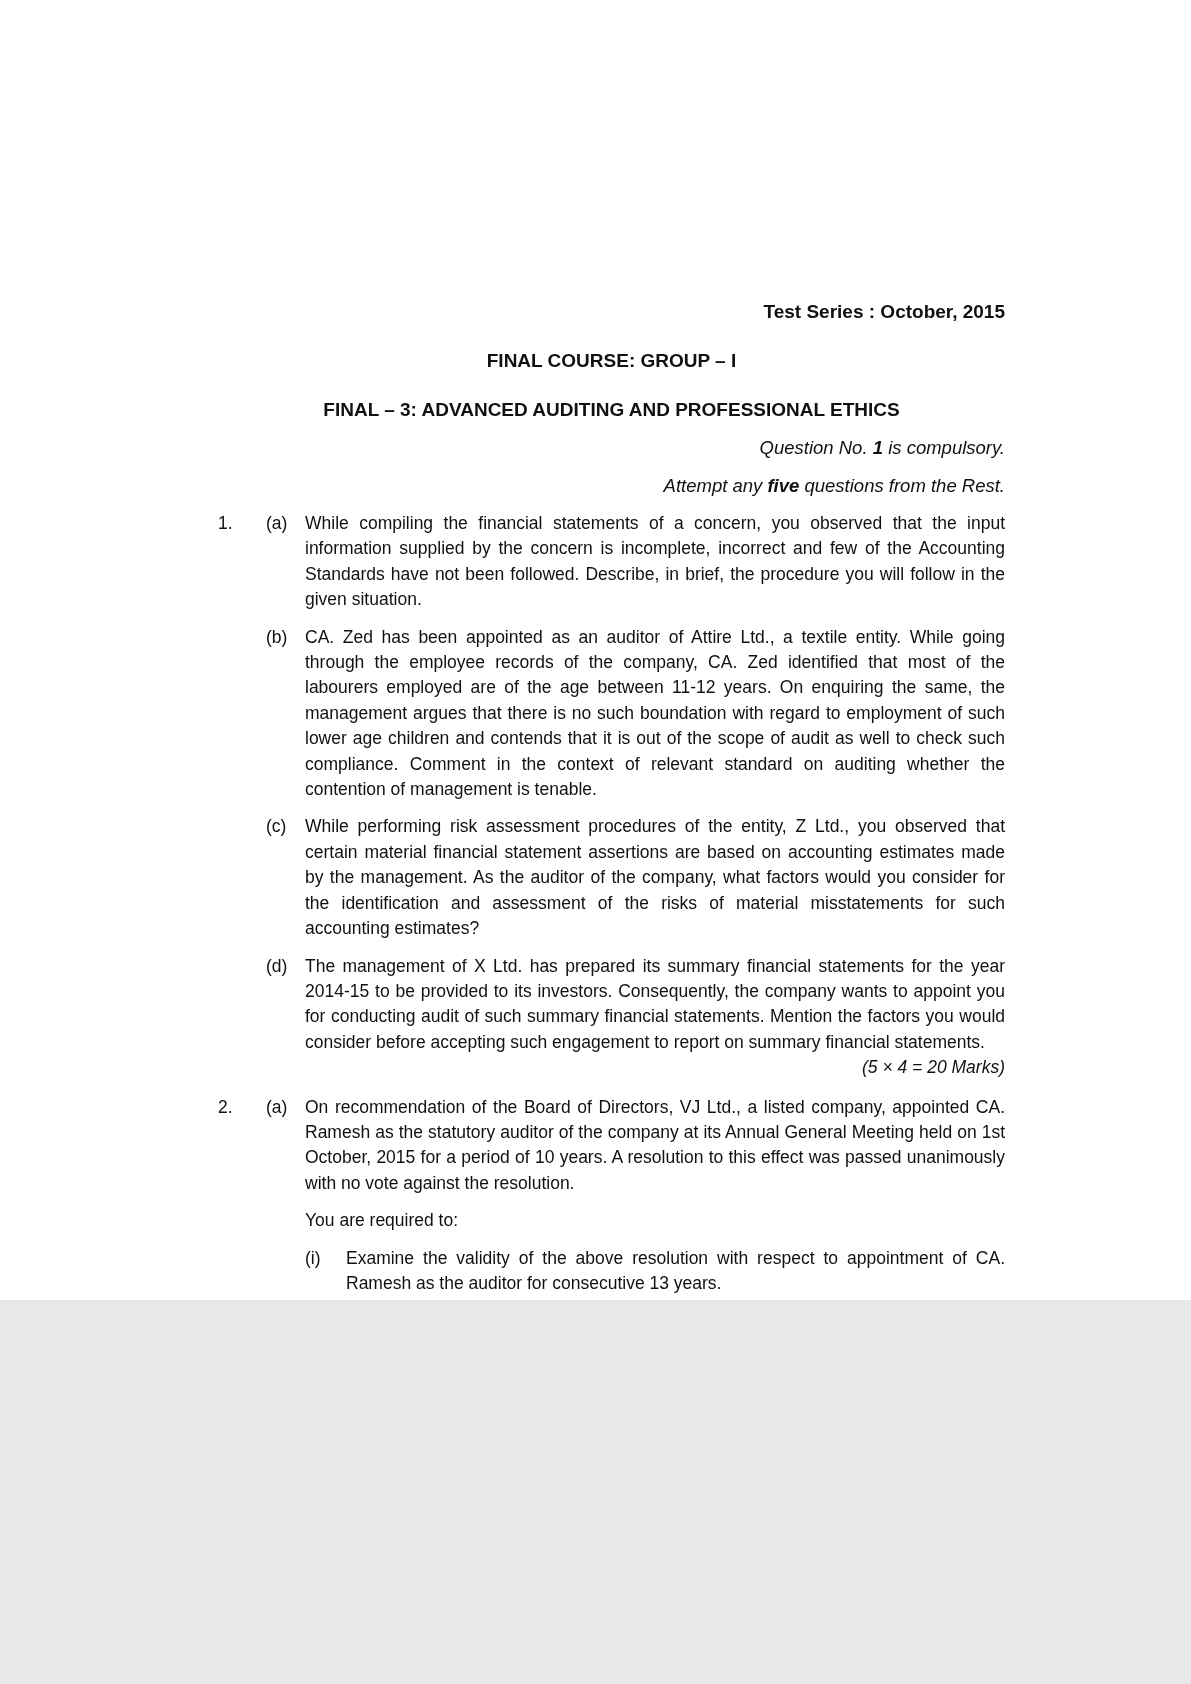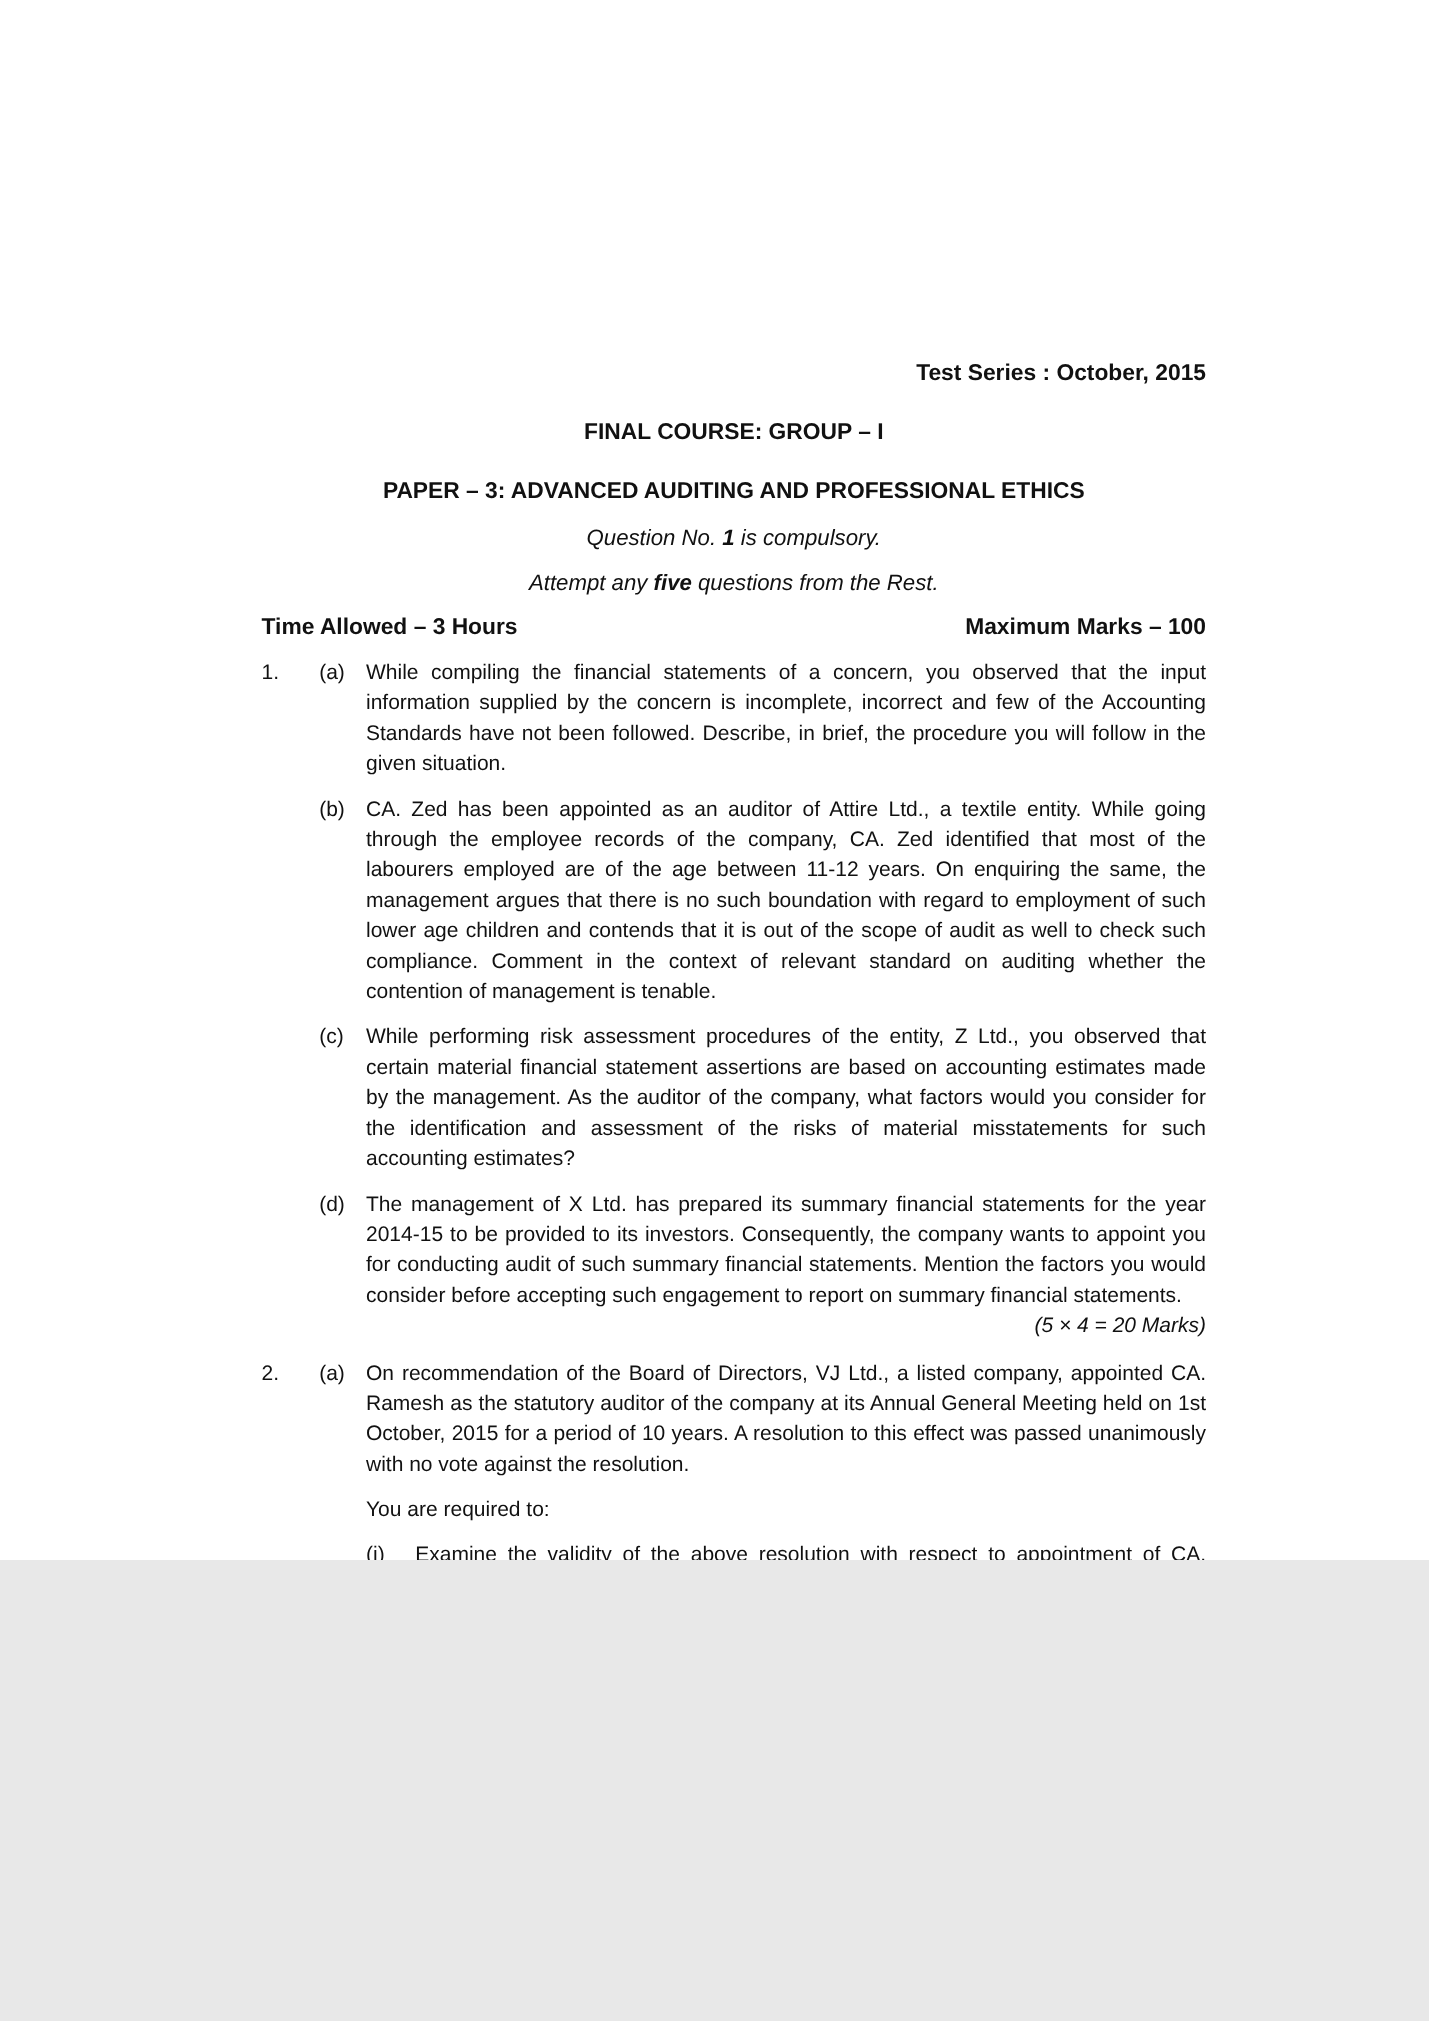--- a/index.html
+++ b/index.html
@@ -31,21 +31,21 @@
   }
   .heading {
     text-align: center;
     font-weight: bold;
     font-size: 19px;
     line-height: 24px;
     margin-top: 25px;
   }
   .heading.first { margin-top: 18px; }
   .note {
-    text-align: center;
+    text-align: right;
     font-style: italic;
     font-size: 18.5px;
     line-height: 24px;
     margin-top: 14px;
   }
   .note .emph { font-weight: bold; }
   .time-row {
     display: flex;
     justify-content: space-between;
     font-weight: bold;
@@ -130,30 +130,26 @@
 </style>
 </head>
 <body>
 
 <div class="page">
   <div class="content">
 
     <div class="test-series">Test Series : October, 2015</div>
 
     <div class="heading">FINAL COURSE: GROUP – I</div>
-    <div class="heading">PAPER – 3: ADVANCED AUDITING AND PROFESSIONAL ETHICS</div>
+    <div class="heading">FINAL – 3: ADVANCED AUDITING AND PROFESSIONAL ETHICS</div>
 
     <div class="note"><span>Question No. </span><span class="emph">1</span><span> is compulsory.</span></div>
 
     <div class="note"><span>Attempt any </span><span class="emph">five</span><span> questions from the Rest.</span></div>
 
-    <div class="time-row">
-      <span>Time Allowed – 3 Hours</span>
-      <span>Maximum Marks – 100</span>
-    </div>
 
     <div class="questions">
 
       <div class="question first">
         <div class="qrow first">
           <div class="qnum">1.</div>
           <div class="qlabel">(a)</div>
           <div class="qbody">
             <p class="qtext">While compiling the financial statements of a concern, you observed that the input information supplied by the concern is incomplete, incorrect and few of the Accounting Standards have not been followed. Describe, in brief, the procedure you will follow in the given situation.</p>
           </div>

